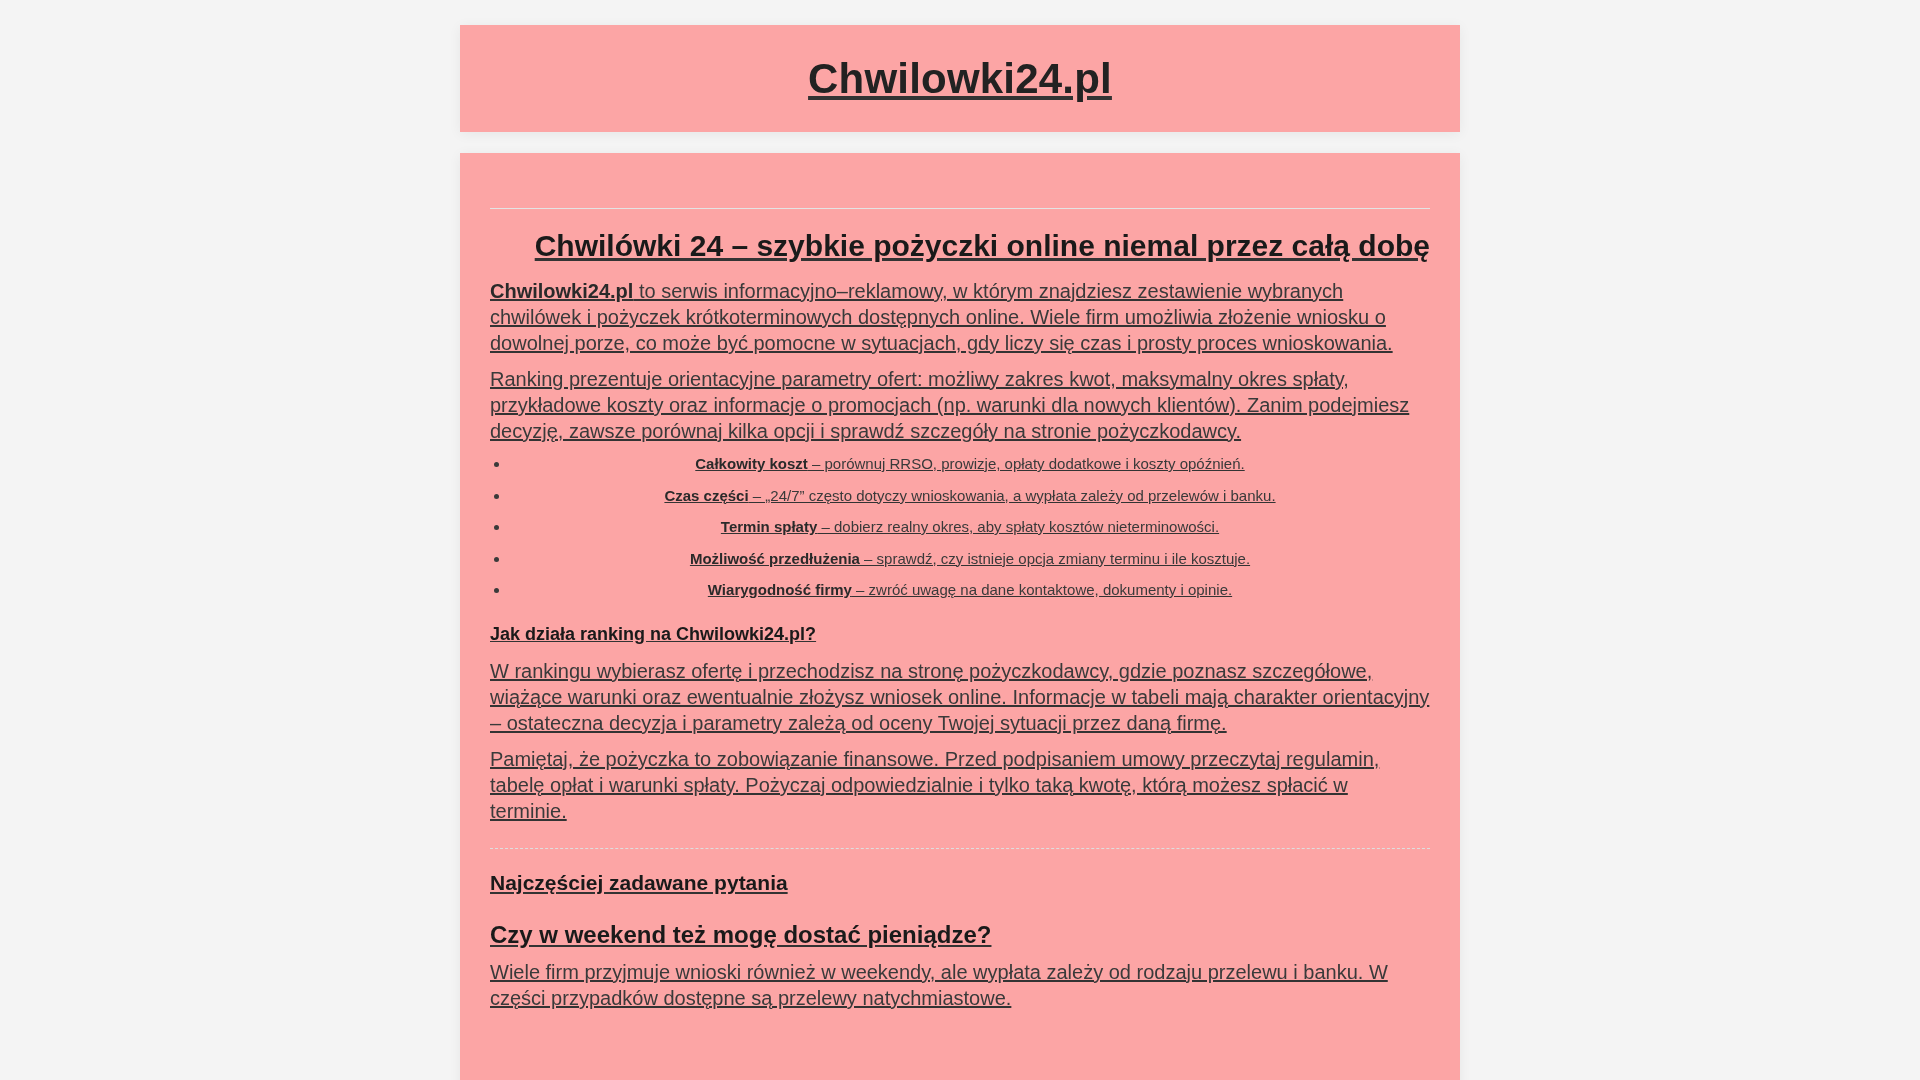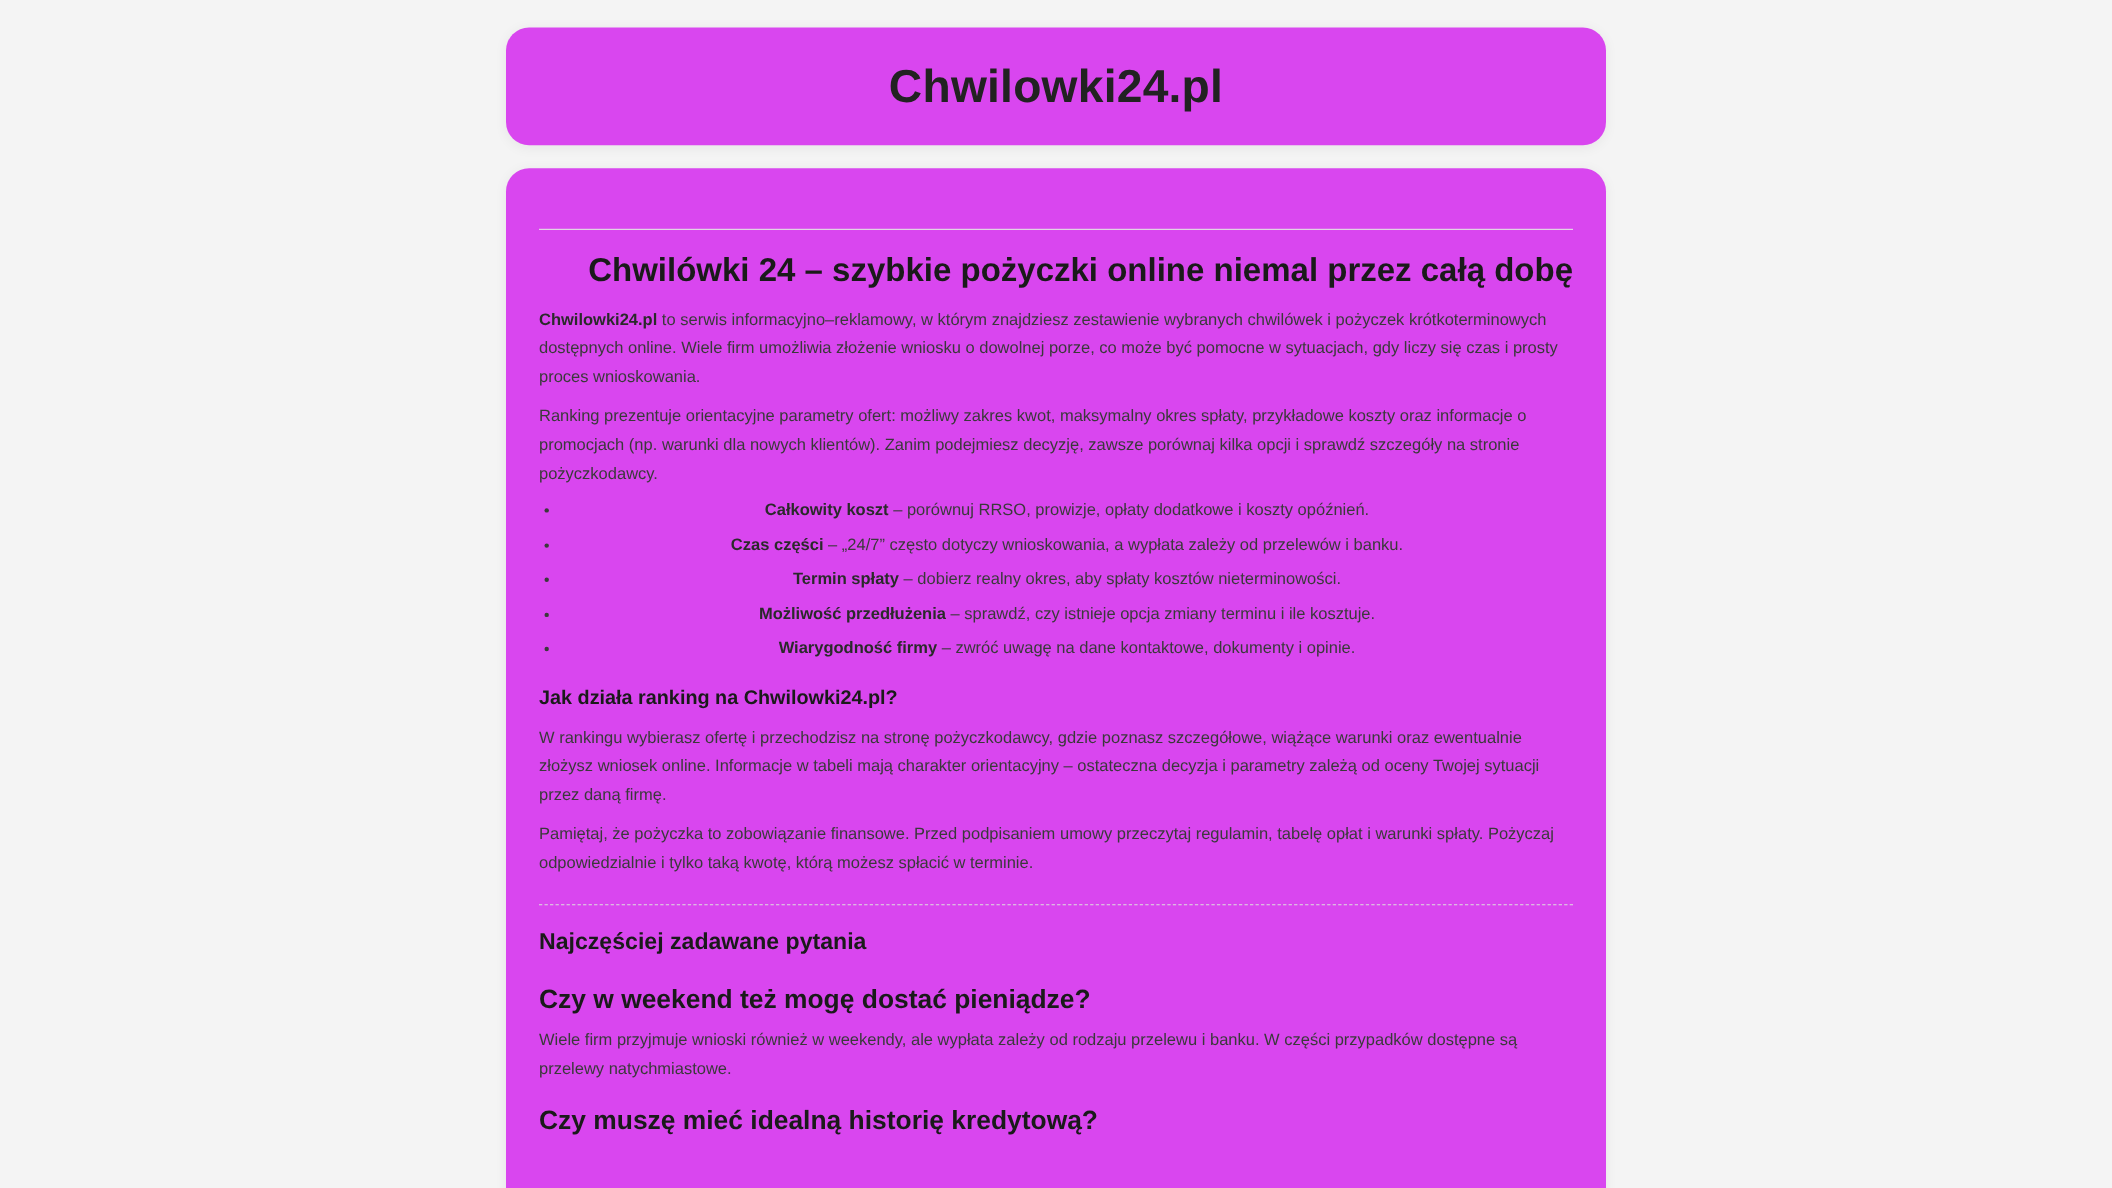--- a/index.html
+++ b/index.html
@@ -14,23 +14,24 @@
       width: 1920px;
       height: 1080px;
       overflow: hidden;
     }
     .wrap {
       width: 1000px;
       margin: 0 auto;
       padding-top: 25px;
     }
     .card {
-      background: #d946ef;
-      border-radius: 21px;
+      background: #fca5a5;
+      border-radius: 0;
       box-shadow: 0 2px 12px rgba(0,0,0,0.06);
+      text-decoration: underline;
     }
     .header-card {
       height: 107px;
       display: flex;
       align-items: center;
       justify-content: center;
     }
     .site-title {
       margin: 0;
       font-size: 42px;
@@ -58,21 +59,21 @@
       text-align: right;
     }
     h3.sub-title {
       font-size: 18px;
       font-weight: bold;
       color: #1a1a1a;
       margin: 22px 0 12px 0;
       line-height: 24px;
     }
     p.body {
-      font-size: 15px;
+      font-size: 20px;
       line-height: 26px;
       margin: 0 0 10px 0;
       color: #3a3a3a;
     }
     p.body b { color: #2a2a2a; }
     ul.points {
       margin: 0 0 0 0;
       padding-left: 20px;
       text-align: center;
     }
@@ -142,18 +143,15 @@
     <hr class="hr-dashed">
 
     <section>
       <h2 class="faq-title">Najczęściej zadawane pytania</h2>
 
       <div class="faq-item">
         <h3 class="faq-q">Czy w weekend też mogę dostać pieniądze?</h3>
         <p class="body">Wiele firm przyjmuje wnioski również w weekendy, ale wypłata zależy od rodzaju przelewu i banku. W części przypadków dostępne są przelewy natychmiastowe.</p>
       </div>
 
-      <div class="faq-item">
-        <h3 class="faq-q">Czy muszę mieć idealną historię kredytową?</h3>
-      </div>
     </section>
   </main>
 </div>
 
 </body></html>

